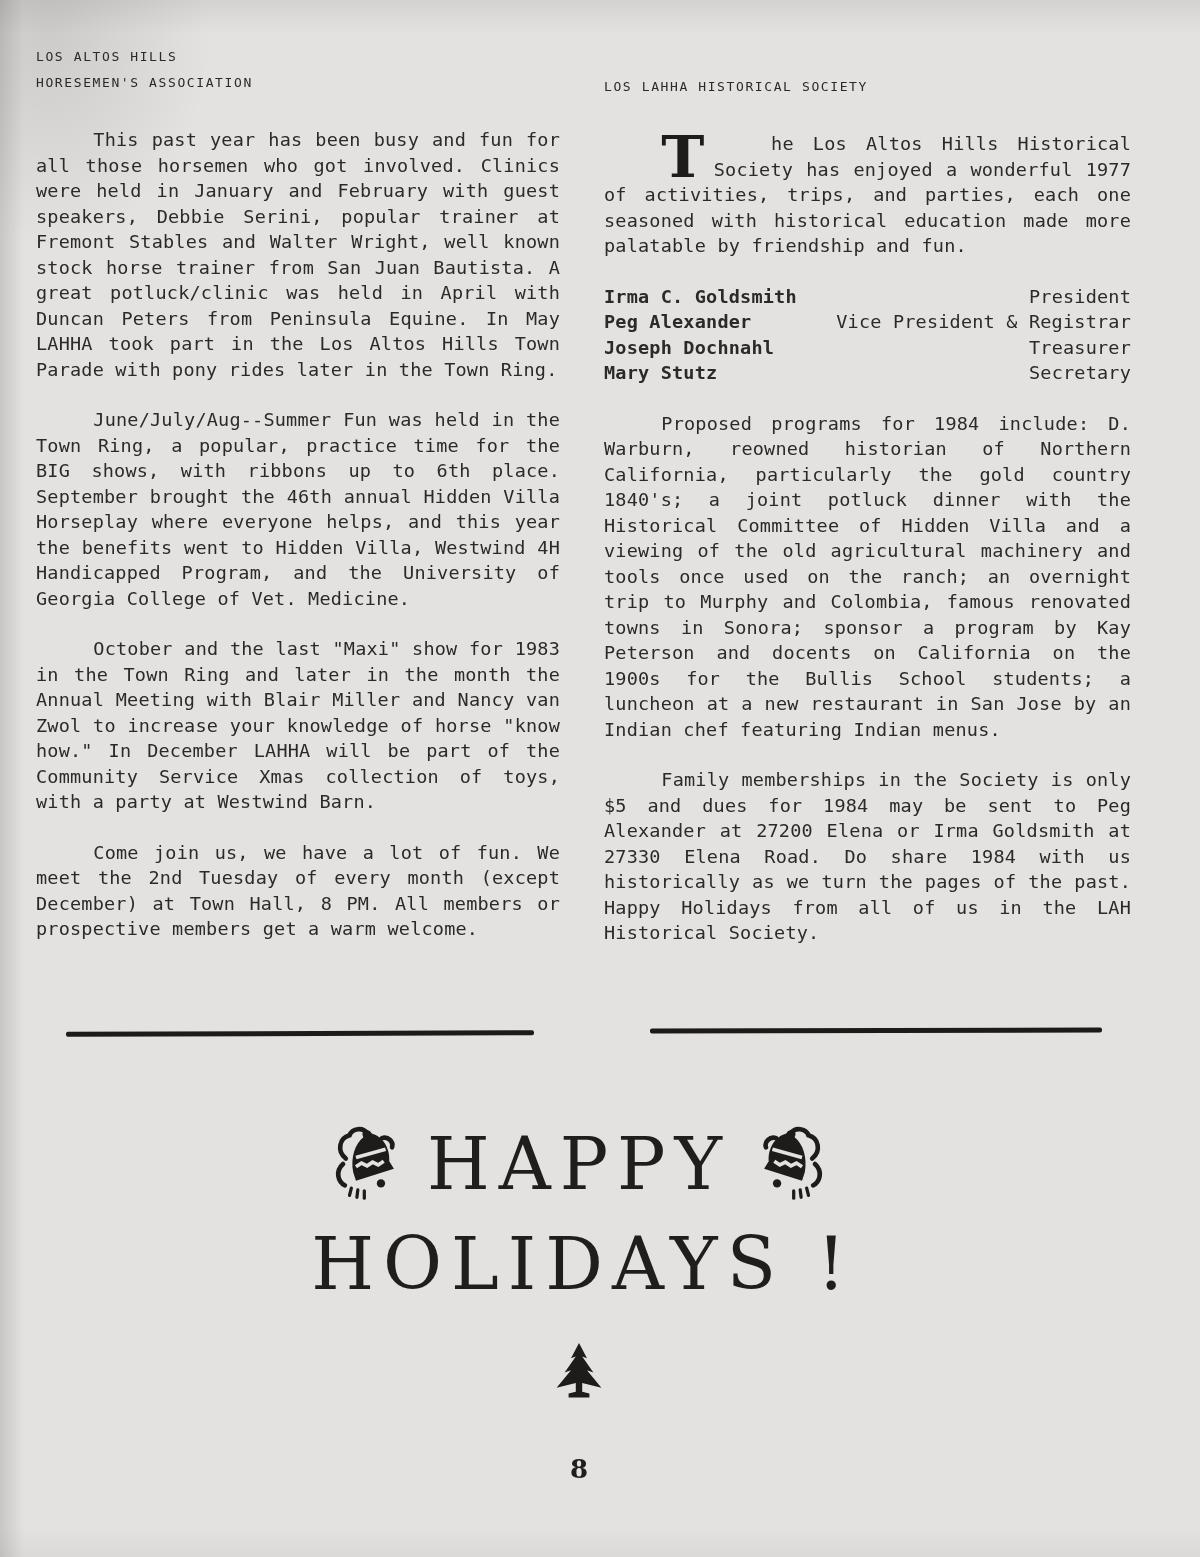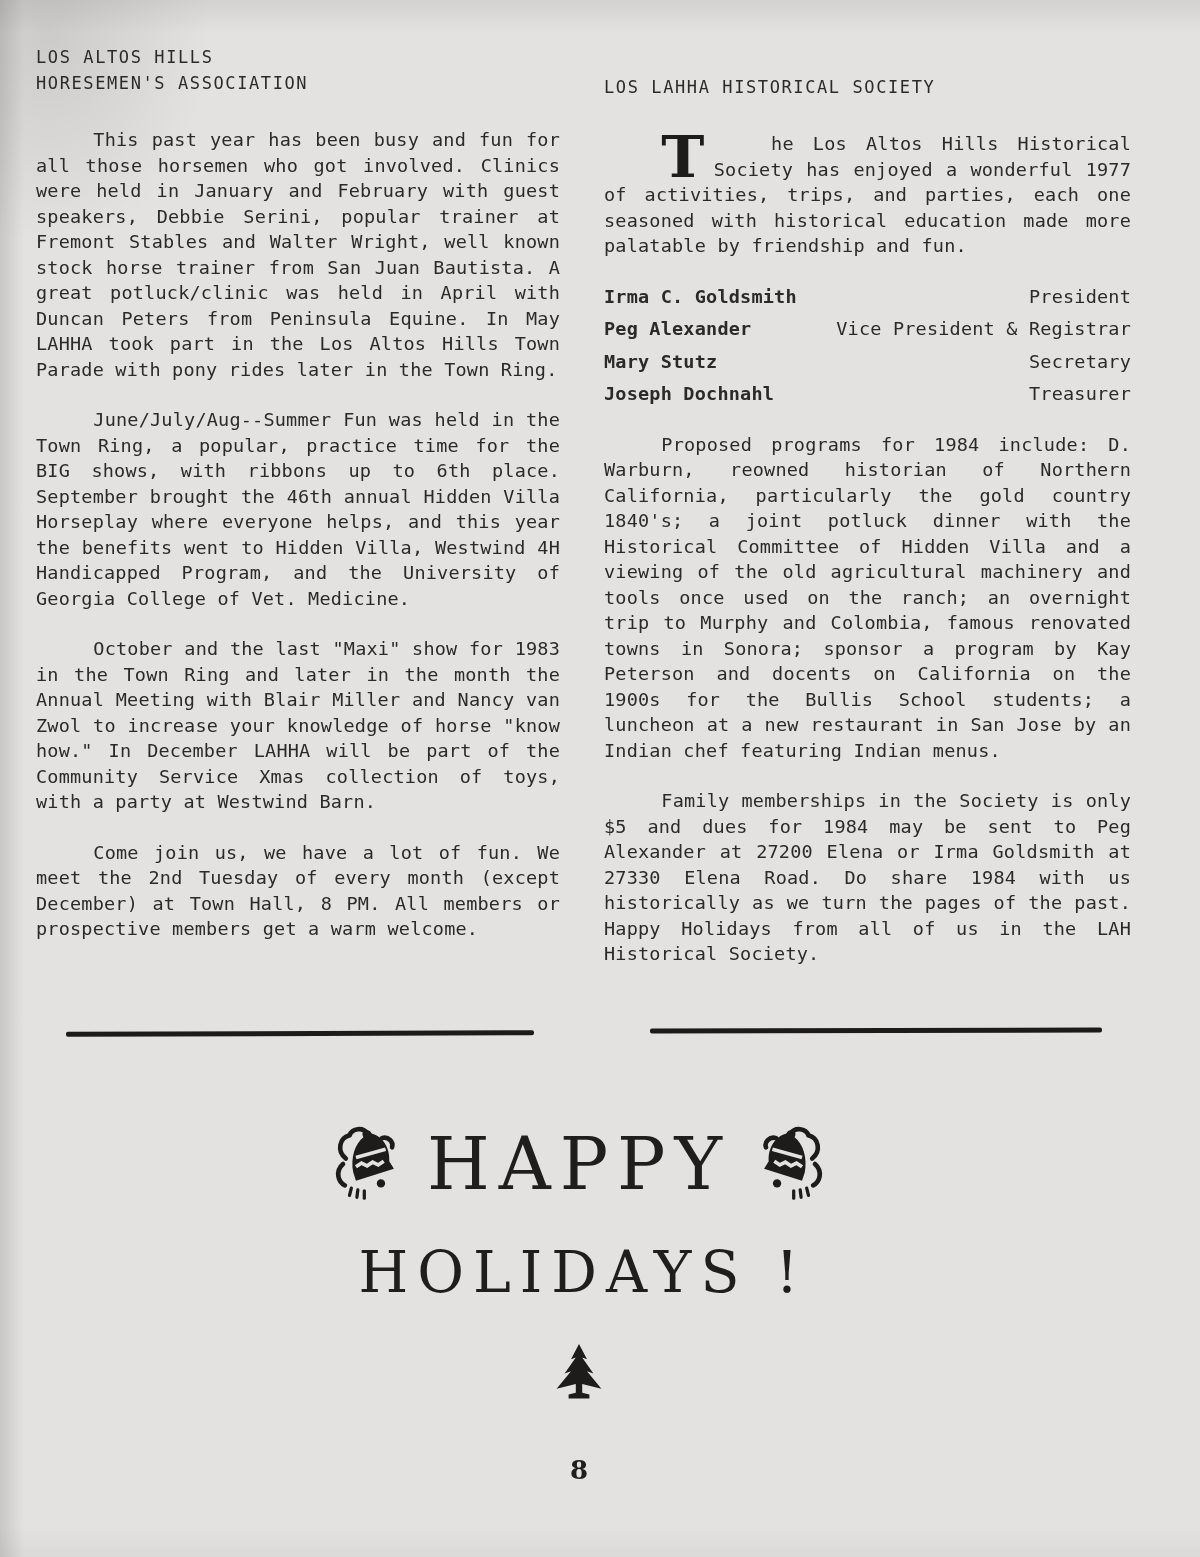--- a/index.html
+++ b/index.html
@@ -16,40 +16,40 @@
       linear-gradient(90deg, rgba(0,0,0,0.12), rgba(0,0,0,0) 24px),
       linear-gradient(180deg, rgba(0,0,0,0.07), rgba(0,0,0,0) 34px),
       linear-gradient(0deg, rgba(0,0,0,0.04), rgba(0,0,0,0) 30px),
       radial-gradient(ellipse at 4% 2%, rgba(0,0,0,0.10), rgba(0,0,0,0) 10%);
   }
   .col { position:absolute; text-align:justify; font-size:18.5px; line-height:25.5px; letter-spacing:0.2px; }
   .col p { margin:0 0 25px; text-indent:3.1em; }
   .col-left  { left:36px;  top:44px; width:524px; }
   .col-right { left:604px; top:74px; width:527px; }
   .article-title {
-    font-size:17px; font-weight:normal; letter-spacing:1.6px;
+    font-size:13px; font-weight:normal; letter-spacing:1.6px;
     margin:0 0 31px; line-height:26px; text-align:left; text-indent:0;
   }
   .intro-para { text-indent:0; }
   .dropcap {
     float:left; font-family:"DejaVu Serif", serif; font-weight:bold;
     font-size:58px; line-height:45px; padding:4px 9px 0 0; color:#1d1c1a;
   }
   .officers { margin:0 0 25px; }
-  .officer-row { display:flex; justify-content:space-between;margin-top:7px; }
+  .officer-row { display:flex; justify-content:space-between; }
   .officer-name { font-weight:bold; letter-spacing:0.2px; }
   .officer-role { font-weight:normal; }
   .rule { position:absolute; height:5px; background:#1c1b19; border-radius:2px; }
   .rule-left  { left:66px;  top:1031px; width:468px; transform:rotate(-0.2deg); }
   .rule-right { left:650px; top:1028px; width:452px; transform:rotate(-0.15deg); }
   .footer { position:absolute; left:0; top:1124px; width:1158px; text-align:center; color:#1f1e1c; }
   .happy-row { display:flex; align-items:center; justify-content:center; gap:22px; }
   .deco-text { font-family:"DejaVu Serif", serif; font-weight:normal; }
   .happy-text    { font-size:72px; letter-spacing:9px; line-height:1;text-align:center; }
-  .holidays-text { font-size:57px; letter-spacing:9px; line-height:1; margin-top:40px;padding-left:8px; }
+  .holidays-text { font-size:72px; letter-spacing:9px; line-height:1; margin-top:24px;padding-left:8px; }
   .bell { width:74px; height:80px; }
   .bell.mirror { transform:scaleX(-1); }
   .tree-wrap { margin-top:34px; }
   .tree { width:64px; height:82px; }
   .page-number { margin-top:34px; font-family:"DejaVu Serif", serif; font-weight:bold; font-size:26px; }
 </style>
 </head>
 <body>
 
 <div class="page">
@@ -73,26 +73,26 @@
     <div class="officers">
       <div class="officer-row">
         <span class="officer-name">Irma C. Goldsmith</span>
         <span class="officer-role">President</span>
       </div>
       <div class="officer-row">
         <span class="officer-name">Peg Alexander</span>
         <span class="officer-role">Vice President &amp; Registrar</span>
       </div>
       <div class="officer-row">
+        <span class="officer-name">Joseph Dochnahl</span>
+        <span class="officer-role">Treasurer</span>
+      </div>
+      <div class="officer-row">
         <span class="officer-name">Mary Stutz</span>
         <span class="officer-role">Secretary</span>
-      </div>
-      <div class="officer-row">
-        <span class="officer-name">Joseph Dochnahl</span>
-        <span class="officer-role">Treasurer</span>
       </div>
     </div>
     <p>Proposed programs for 1984 include: D. Warburn, reowned historian of Northern California, particularly the gold country 1840's; a joint potluck dinner with the Historical Committee of Hidden Villa and a viewing of the old agricultural machinery and tools once used on the ranch; an overnight trip to Murphy and Colombia, famous renovated towns in Sonora; sponsor a program by Kay Peterson and docents on California on the 1900s for the Bullis School students; a luncheon at a new restaurant in San Jose by an Indian chef featuring Indian menus.</p>
     <p>Family memberships in the Society is only $5 and dues for 1984 may be sent to Peg Alexander at 27200 Elena or Irma Goldsmith at 27330 Elena Road. Do share 1984 with us historically as we turn the pages of the past. Happy Holidays from all of us in the LAH Historical Society.</p>
   </section>
 
   <div class="rule rule-left"></div>
   <div class="rule rule-right"></div>
 
   <div class="footer">

